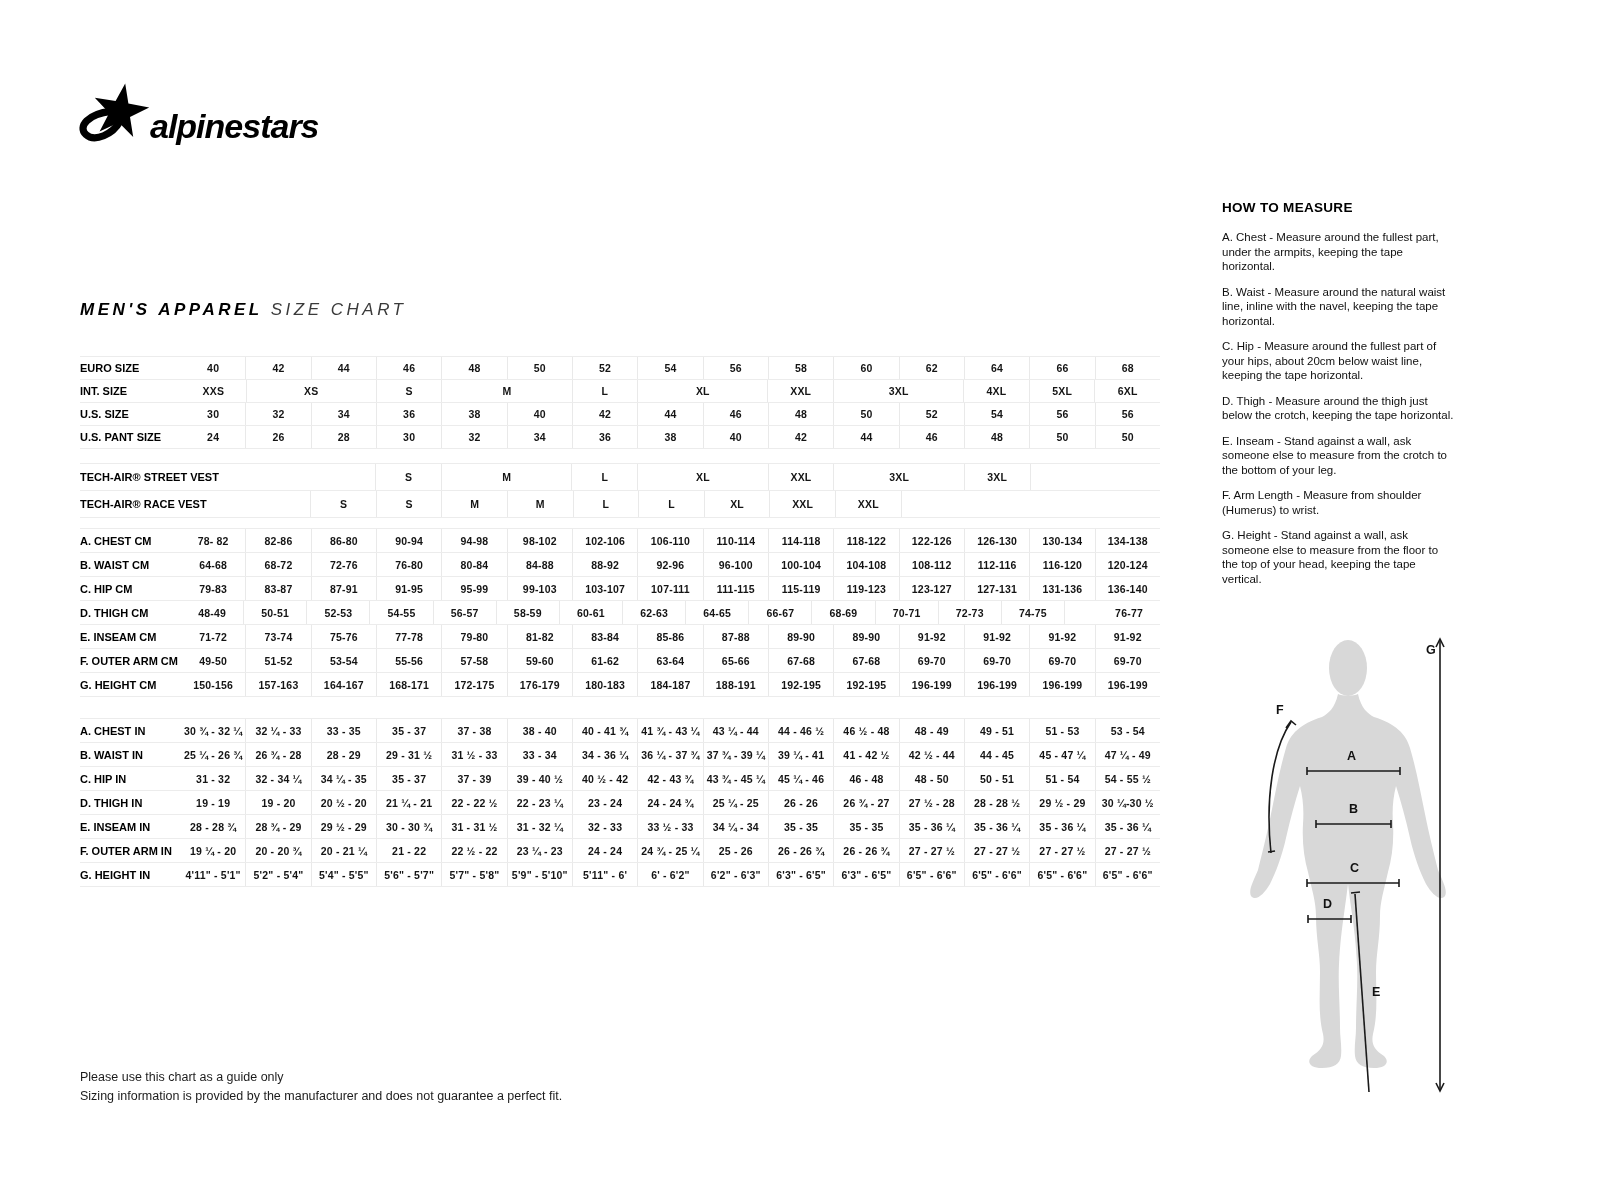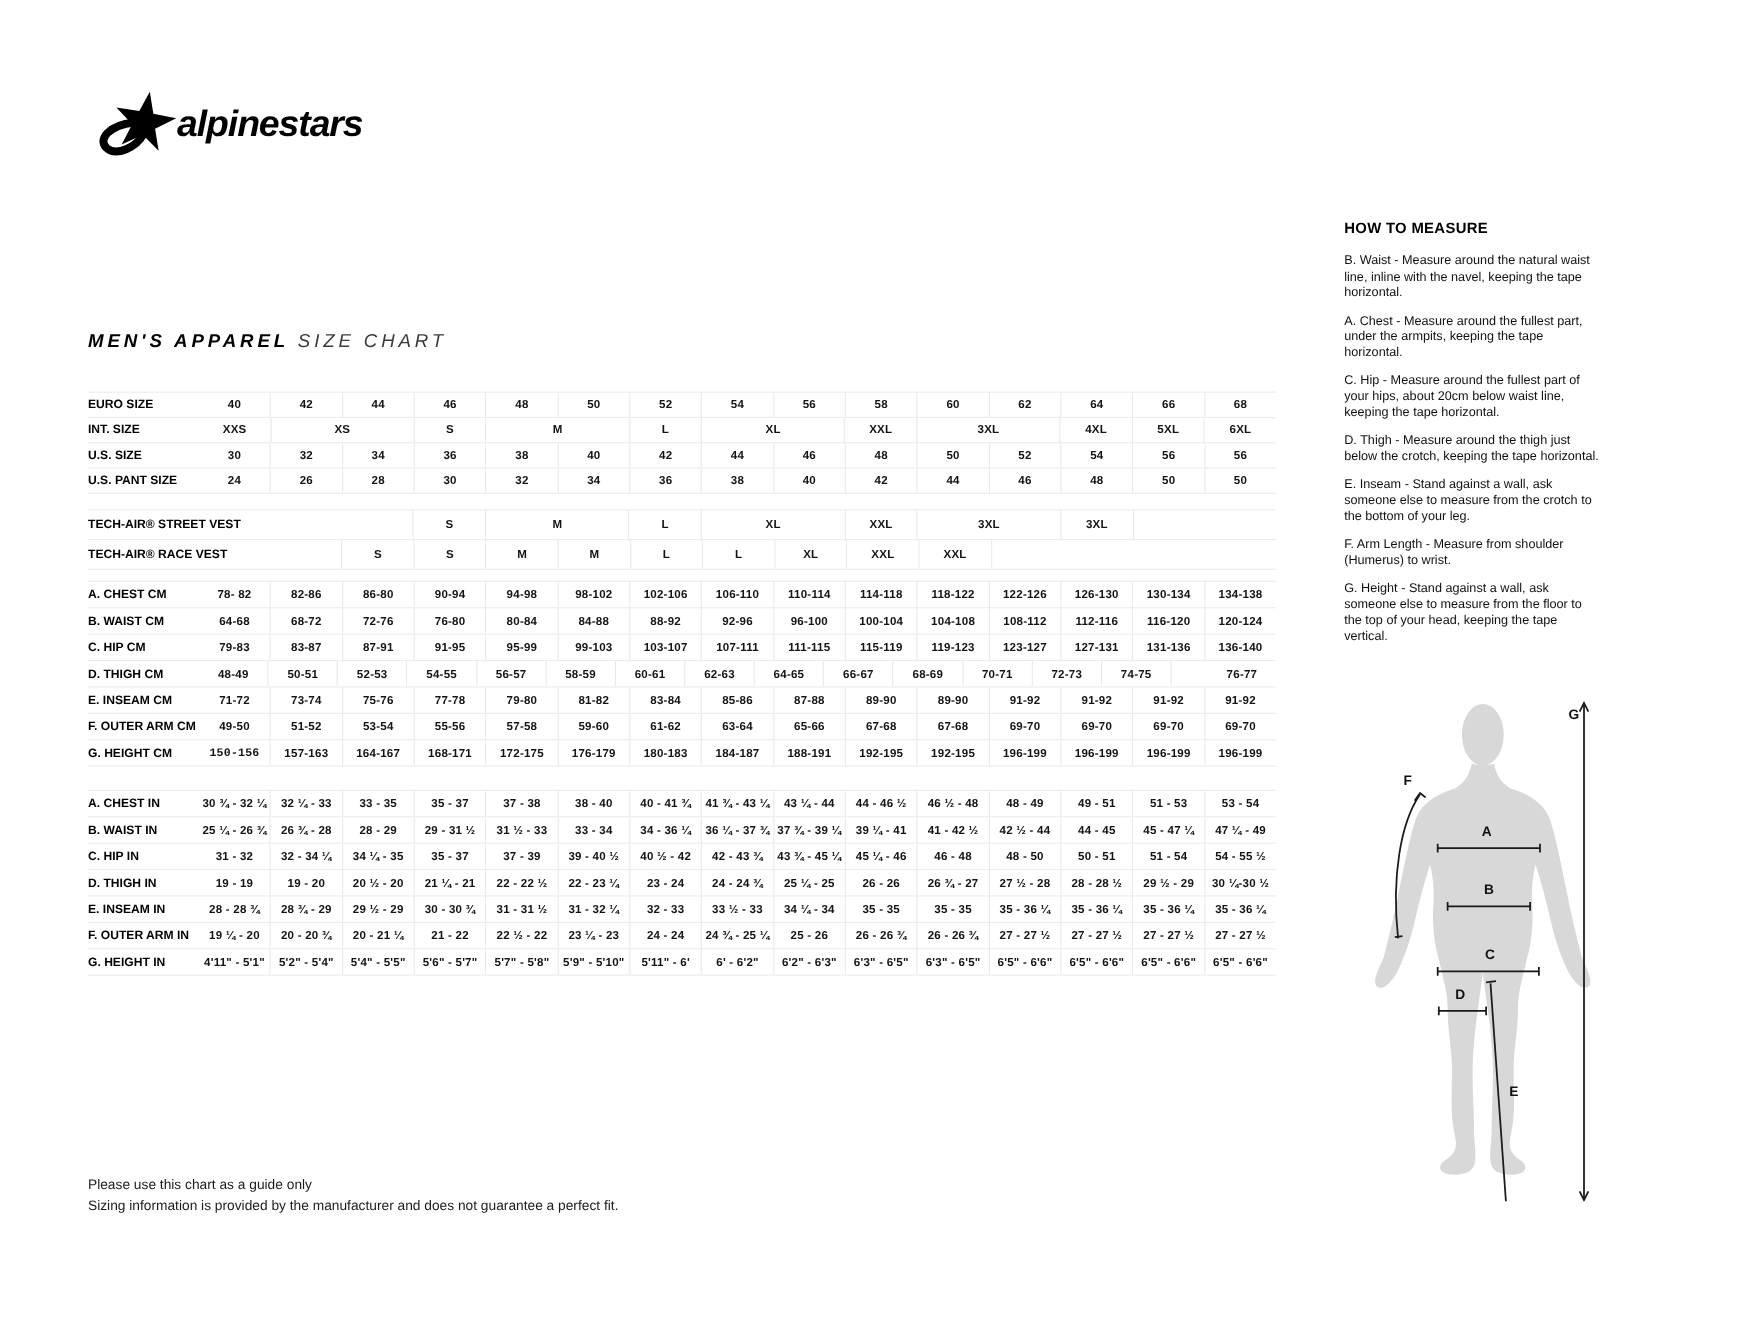--- a/index.html
+++ b/index.html
@@ -1,21 +1,21 @@
 <!DOCTYPE html>
 <html><head>
 <meta charset="utf-8">
 <style>
   * { margin:0; padding:0; box-sizing:border-box; }
   html,body { background:#fff; }
   .page { position:relative; width:1600px; height:1200px; background:#fff;
           font-family:"Liberation Sans", sans-serif; color:#0d0d0d; overflow:hidden; }
 
   
-  .logo { position:absolute; left:85px; top:80px; display:flex; align-items:center; }
+  .logo { position:absolute; left:74px; top:80px; display:flex; align-items:flex-end; }
   .logo .wordmark { font-weight:bold; font-style:italic; font-size:34px; letter-spacing:-1px;
                     color:#000; margin-left:-4px; transform:scaleY(0.98); }
 
   
   .title { position:absolute; left:80px; top:300px; font-style:italic; font-size:17px; }
   .title .bold  { font-weight:bold; letter-spacing:3.5px; color:#000; }
   .title .light { font-weight:normal; letter-spacing:3.5px; color:#3a3a3a; margin-left:8px; }
 
   
   .size-table { position:absolute; left:80px; top:356px; width:1080px; }
@@ -292,21 +292,21 @@
             <div class="tcell" style="flex-grow: 1;">67-68</div>
             <div class="tcell" style="flex-grow: 1;">69-70</div>
             <div class="tcell" style="flex-grow: 1;">69-70</div>
             <div class="tcell" style="flex-grow: 1;">69-70</div>
             <div class="tcell" style="flex-grow: 1;">69-70</div>
           </div>
         </div>
         <div class="trow measure">
           <div class="tlabel">G. HEIGHT CM</div>
           <div class="tcells">
-            <div class="tcell nobord" style="flex-grow: 1; font-family: Liberation Mono, monospace;">150-156</div>
+            <div class="tcell nobord" style="flex-grow: 1;">150-156</div>
             <div class="tcell" style="flex-grow: 1;">157-163</div>
             <div class="tcell" style="flex-grow: 1;">164-167</div>
             <div class="tcell" style="flex-grow: 1;">168-171</div>
             <div class="tcell" style="flex-grow: 1;">172-175</div>
             <div class="tcell" style="flex-grow: 1;">176-179</div>
             <div class="tcell" style="flex-grow: 1;">180-183</div>
             <div class="tcell" style="flex-grow: 1;">184-187</div>
             <div class="tcell" style="flex-grow: 1;">188-191</div>
             <div class="tcell" style="flex-grow: 1;">192-195</div>
             <div class="tcell" style="flex-grow: 1;">192-195</div>
@@ -456,22 +456,22 @@
             <div class="tcell" style="flex-grow: 1;">6'5" - 6'6"</div>
             <div class="tcell" style="flex-grow: 1;">6'5" - 6'6"</div>
             <div class="tcell" style="flex-grow: 1;">6'5" - 6'6"</div>
           </div>
         </div>
       </div>
     </div>
 
   <div class="panel">
     <h3>HOW TO MEASURE</h3>
+    <p>A. Chest - Measure around the fullest part, under the armpits, keeping the tape horizontal.</p>
     <p>B. Waist - Measure around the natural waist line, inline with the navel, keeping the tape horizontal.</p>
-    <p>A. Chest - Measure around the fullest part, under the armpits, keeping the tape horizontal.</p>
     <p>C. Hip - Measure around the fullest part of your hips, about 20cm below waist line, keeping the tape horizontal.</p>
     <p>D. Thigh - Measure around the thigh just below the crotch, keeping the tape horizontal.</p>
     <p>E. Inseam - Stand against a wall, ask someone else to measure from the crotch to the bottom of your leg.</p>
     <p>F. Arm Length - Measure from shoulder (Humerus) to wrist.</p>
     <p>G. Height - Stand against a wall, ask someone else to measure from the floor to the top of your head, keeping the tape vertical.</p>
   </div>
 
   <div class="figure">
     <svg width="240" height="480" viewBox="0 0 240 480" font-family="Liberation Sans, sans-serif">
 

